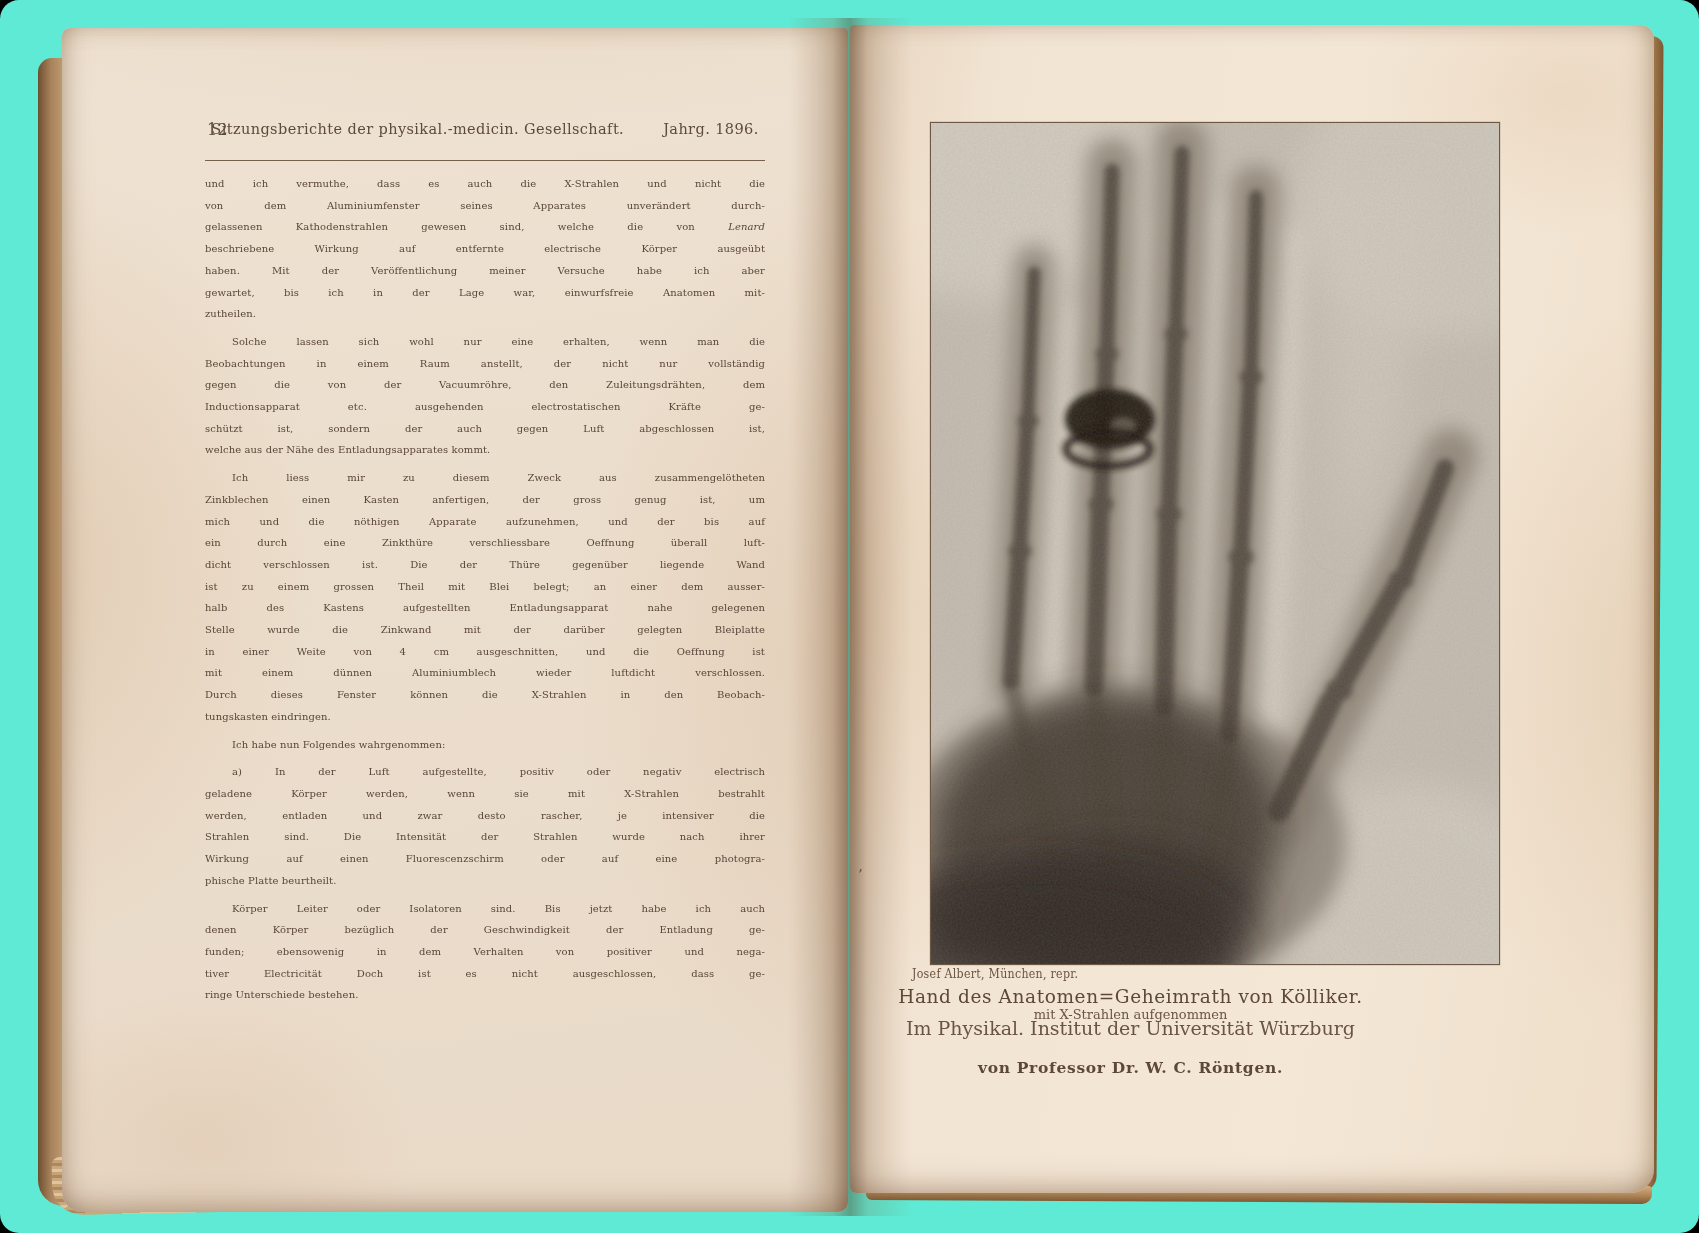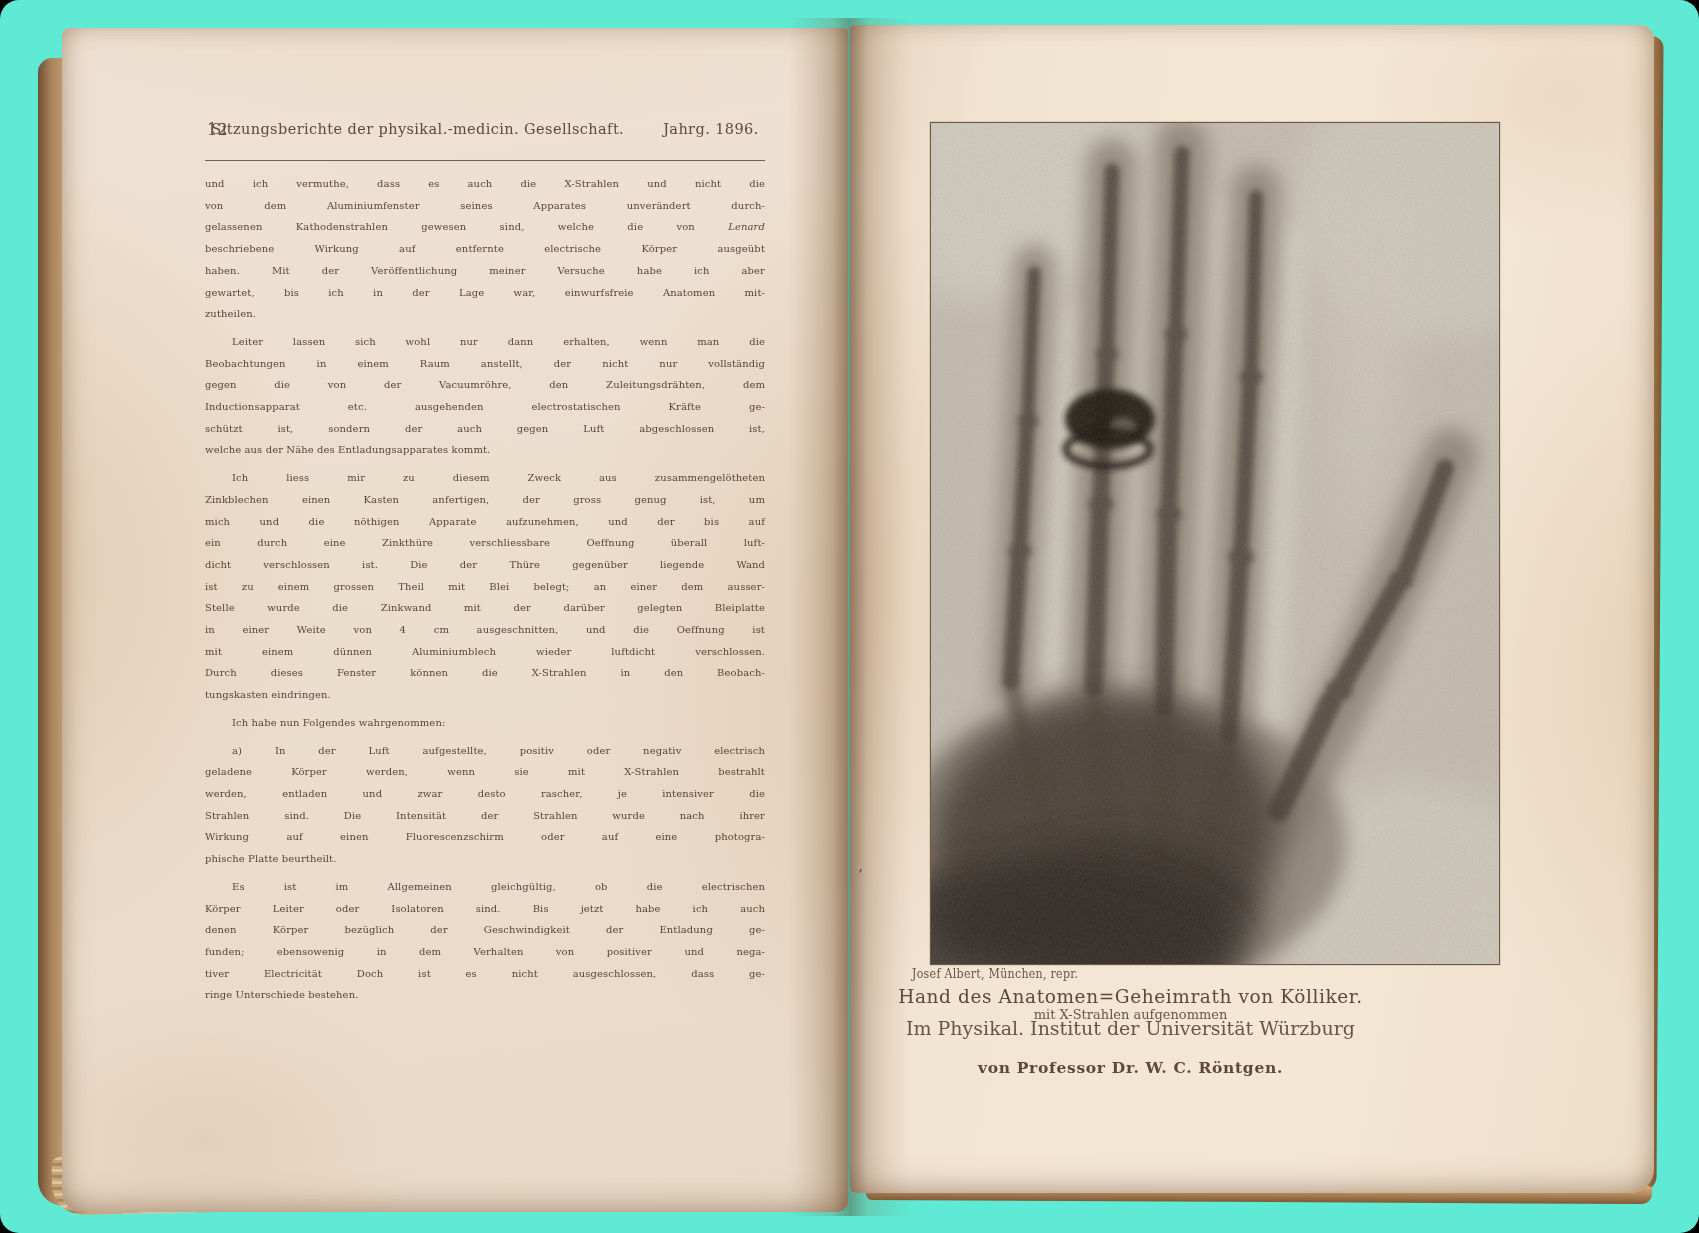--- a/index.html
+++ b/index.html
@@ -95,53 +95,53 @@
         <div class="para">
           <div class="line"><span>und ich vermuthe, dass es auch die X-Strahlen und nicht die</span></div>
           <div class="line"><span>von dem Aluminiumfenster seines Apparates unverändert durch-</span></div>
           <div class="line"><span>gelassenen Kathodenstrahlen gewesen sind, welche die von </span><span class="it">Lenard</span></div>
           <div class="line"><span>beschriebene Wirkung auf entfernte electrische Körper ausgeübt</span></div>
           <div class="line"><span>haben.  Mit der Veröffentlichung meiner Versuche habe ich aber</span></div>
           <div class="line"><span>gewartet, bis ich in der Lage war, einwurfsfreie Anatomen mit-</span></div>
           <div class="line last"><span>zutheilen.</span></div>
         </div>
         <div class="para ind">
-          <div class="line"><span>Leiter lassen sich wohl nur dann erhalten, wenn man die</span></div>
+          <div class="line"><span>Solche lassen sich wohl nur eine erhalten, wenn man die</span></div>
           <div class="line"><span>Beobachtungen in einem Raum anstellt, der nicht nur vollständig</span></div>
           <div class="line"><span>gegen die von der Vacuumröhre, den Zuleitungsdrähten, dem</span></div>
           <div class="line"><span>Inductionsapparat etc. ausgehenden electrostatischen Kräfte ge-</span></div>
           <div class="line"><span>schützt ist, sondern der auch gegen Luft abgeschlossen ist,</span></div>
           <div class="line last"><span>welche aus der Nähe des Entladungsapparates kommt.</span></div>
         </div>
         <div class="para ind">
           <div class="line"><span>Ich liess mir zu diesem Zweck aus zusammengelötheten</span></div>
           <div class="line"><span>Zinkblechen einen Kasten anfertigen, der gross genug ist, um</span></div>
           <div class="line"><span>mich und die nöthigen Apparate aufzunehmen, und der bis auf</span></div>
           <div class="line"><span>ein durch eine Zinkthüre verschliessbare Oeffnung überall luft-</span></div>
           <div class="line"><span>dicht verschlossen ist.  Die der Thüre gegenüber liegende Wand</span></div>
           <div class="line"><span>ist zu einem grossen Theil mit Blei belegt; an einer dem ausser-</span></div>
+          <div class="line"><span>halb des Kastens aufgestellten Entladungsapparat nahe gelegenen</span></div>
           <div class="line"><span>Stelle wurde die Zinkwand mit der darüber gelegten Bleiplatte</span></div>
           <div class="line"><span>in einer Weite von 4 cm ausgeschnitten, und die Oeffnung ist</span></div>
           <div class="line"><span>mit einem dünnen Aluminiumblech wieder luftdicht verschlossen.</span></div>
           <div class="line"><span>Durch dieses Fenster können die X-Strahlen in den Beobach-</span></div>
           <div class="line last"><span>tungskasten eindringen.</span></div>
         </div>
         <div class="para ind">
           <div class="line last"><span>Ich habe nun Folgendes wahrgenommen:</span></div>
         </div>
         <div class="para ind">
           <div class="line"><span>a) In der Luft aufgestellte, positiv oder negativ electrisch</span></div>
           <div class="line"><span>geladene Körper werden, wenn sie mit X-Strahlen bestrahlt</span></div>
           <div class="line"><span>werden, entladen und zwar desto rascher, je intensiver die</span></div>
           <div class="line"><span>Strahlen sind.  Die Intensität der Strahlen wurde nach ihrer</span></div>
           <div class="line"><span>Wirkung auf einen Fluorescenzschirm oder auf eine photogra-</span></div>
           <div class="line last"><span>phische Platte beurtheilt.</span></div>
         </div>
         <div class="para ind">
-          <div class="line"><span>Es ist im Allgemeinen gleichgültig, ob die electrischen</span></div>
           <div class="line"><span>Körper Leiter oder Isolatoren sind.  Bis jetzt habe ich auch</span></div>
           <div class="line"><span>denen Körper bezüglich der Geschwindigkeit der Entladung ge-</span></div>
           <div class="line"><span>funden; ebensowenig in dem Verhalten von positiver und nega-</span></div>
           <div class="line"><span>tiver Electricität  Doch ist es nicht ausgeschlossen, dass ge-</span></div>
           <div class="line last"><span>ringe Unterschiede bestehen.</span></div>
         </div>
       </div>
   </div>
 
   <div class="page" id="page-right">

